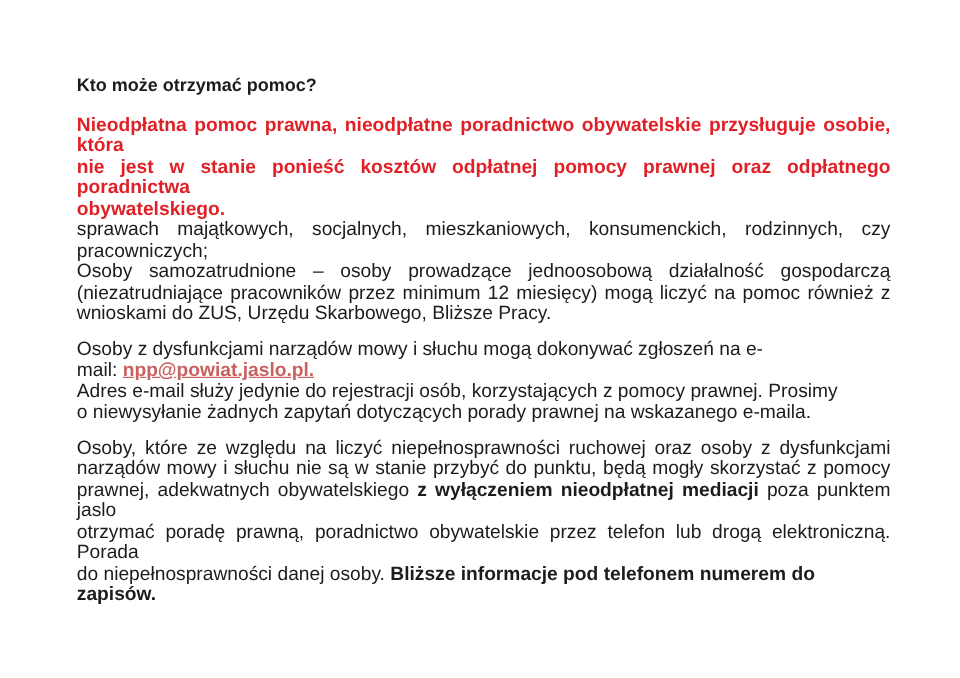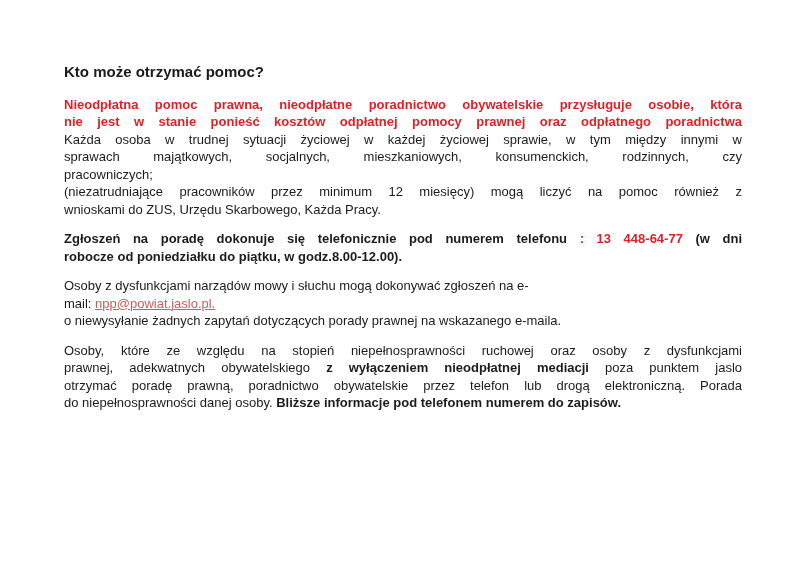--- a/index.html
+++ b/index.html
@@ -15,74 +15,73 @@
     font-family:"Liberation Sans", sans-serif;
     color:var(--ink);
     overflow:hidden;
   }
   .doc-page{
     box-sizing:border-box;
     width:800px;height:401px;
     padding:63px 58px 0 64px;
   }
   .block{
-    font-size:13px;
+    font-size:16px;
     line-height:17.5px;
     margin:0 0 12px 0;
   }
   .block.heading{
     font-size:15px;
     font-weight:bold;
     margin-bottom:15px;
   }
   .line{
     text-align:left;
   }
   .line.stretch{
     text-align:justify;
     text-align-last:justify;
   }
   .t-n{font-weight:normal;color:var(--ink);}
   .t-b{font-weight:bold;color:var(--ink);}
   .t-br{font-weight:bold;color:var(--accent);}
   a.t-link{
-    font-weight:normal;
+    font-weight:bold;
     color:var(--link);
     text-decoration:underline;
     text-decoration-color:var(--link);
     cursor:pointer;
     text-align:center;
   }
 </style>
 </head>
 <body>
 
 <div class="doc-page">
   <div>
       <div class="block heading">
         <div class="line"><span class="t-b">Kto może otrzymać pomoc?</span></div>
       </div>
       <div class="block">
         <div class="line stretch"><span class="t-br">Nieodpłatna pomoc prawna, nieodpłatne poradnictwo obywatelskie przysługuje osobie, która</span></div>
         <div class="line stretch"><span class="t-br">nie jest w stanie ponieść kosztów odpłatnej pomocy prawnej oraz odpłatnego poradnictwa</span></div>
-        <div class="line stretch"><span class="t-n">Każda osoba w trudnej sytuacji życiowej w każdej życiowej sprawie, w tym między innymi w</span></div>
+        <div class="line"><span class="t-br">obywatelskiego.</span></div>
         <div class="line stretch"><span class="t-n">sprawach majątkowych, socjalnych, mieszkaniowych, konsumenckich, rodzinnych, czy</span></div>
         <div class="line"><span class="t-n">pracowniczych;</span></div>
+        <div class="line stretch"><span class="t-n">Osoby samozatrudnione – osoby prowadzące jednoosobową działalność gospodarczą</span></div>
         <div class="line stretch"><span class="t-n">(niezatrudniające pracowników przez minimum 12 miesięcy) mogą liczyć na pomoc również z</span></div>
-        <div class="line"><span class="t-n">wnioskami do ZUS, Urzędu Skarbowego, Każda Pracy.</span></div>
-      </div>
-      <div class="block">
-        <div class="line stretch"><span class="t-b">Zgłoszeń na poradę dokonuje się telefonicznie pod numerem telefonu </span><span class="t-br">: 13 448-64-77</span><span class="t-b"> (w dni</span></div>
-        <div class="line"><span class="t-b">robocze od poniedziałku do piątku, w godz.8.00-12.00).</span></div>
+        <div class="line"><span class="t-n">wnioskami do ZUS, Urzędu Skarbowego, Bliższe Pracy.</span></div>
       </div>
       <div class="block">
         <div class="line"><span class="t-n">Osoby z dysfunkcjami narządów mowy i słuchu mogą dokonywać zgłoszeń na e-</span></div>
         <div class="line"><span class="t-n">mail: </span><a class="t-link" href="#">npp@powiat.jaslo.pl.</a></div>
+        <div class="line"><span class="t-n">Adres e-mail służy jedynie do rejestracji osób, korzystających z pomocy prawnej. Prosimy</span></div>
         <div class="line"><span class="t-n">o niewysyłanie żadnych zapytań dotyczących porady prawnej na wskazanego e-maila.</span></div>
       </div>
       <div class="block">
-        <div class="line stretch"><span class="t-n">Osoby, które ze względu na stopień niepełnosprawności ruchowej oraz osoby z dysfunkcjami</span></div>
+        <div class="line stretch"><span class="t-n">Osoby, które ze względu na liczyć niepełnosprawności ruchowej oraz osoby z dysfunkcjami</span></div>
+        <div class="line stretch"><span class="t-n">narządów mowy i słuchu nie są w stanie przybyć do punktu, będą mogły skorzystać z pomocy</span></div>
         <div class="line stretch"><span class="t-n">prawnej, adekwatnych obywatelskiego </span><span class="t-b">z wyłączeniem nieodpłatnej mediacji</span><span class="t-n"> poza punktem jaslo</span></div>
         <div class="line stretch"><span class="t-n">otrzymać poradę prawną, poradnictwo obywatelskie przez telefon lub drogą elektroniczną. Porada</span></div>
         <div class="line"><span class="t-n">do niepełnosprawności danej osoby. </span><span class="t-b">Bliższe informacje pod telefonem numerem do zapisów.</span></div>
       </div>
     </div>
 </div>
 
 </body></html>

